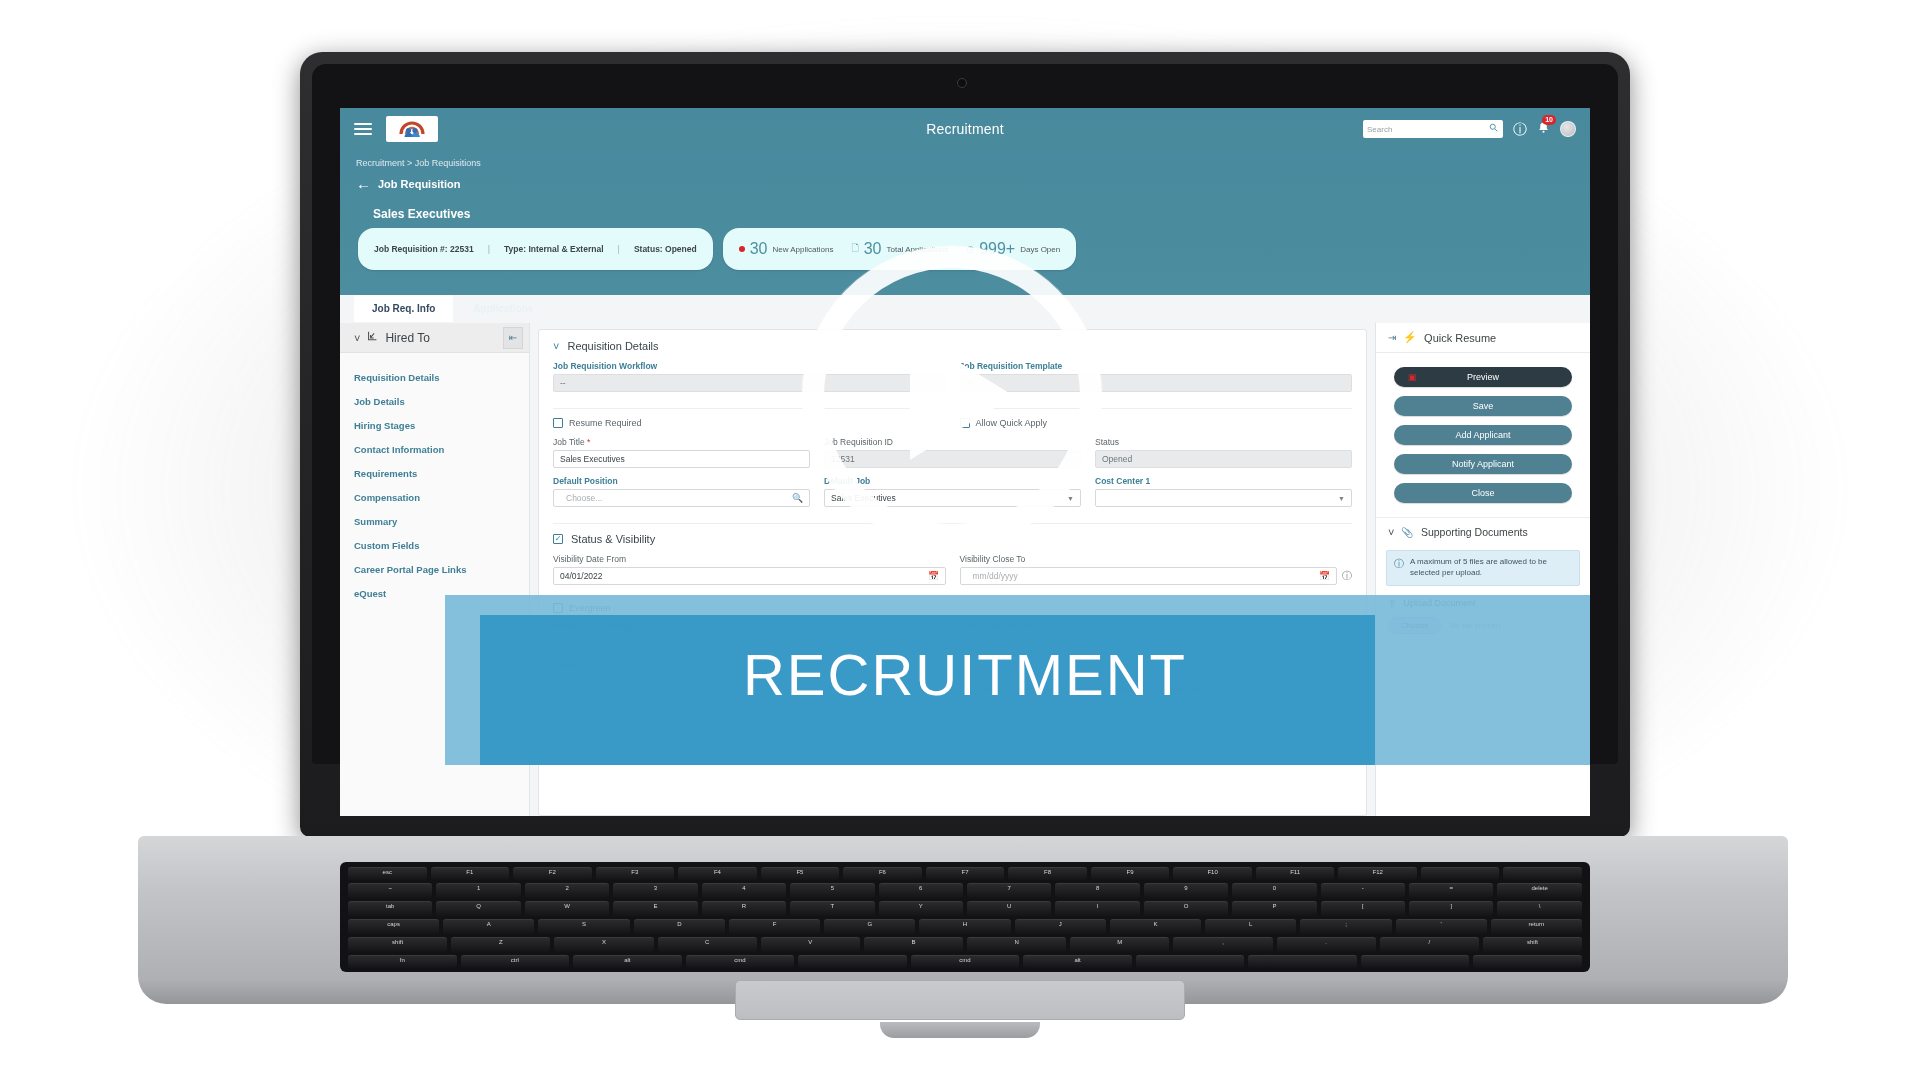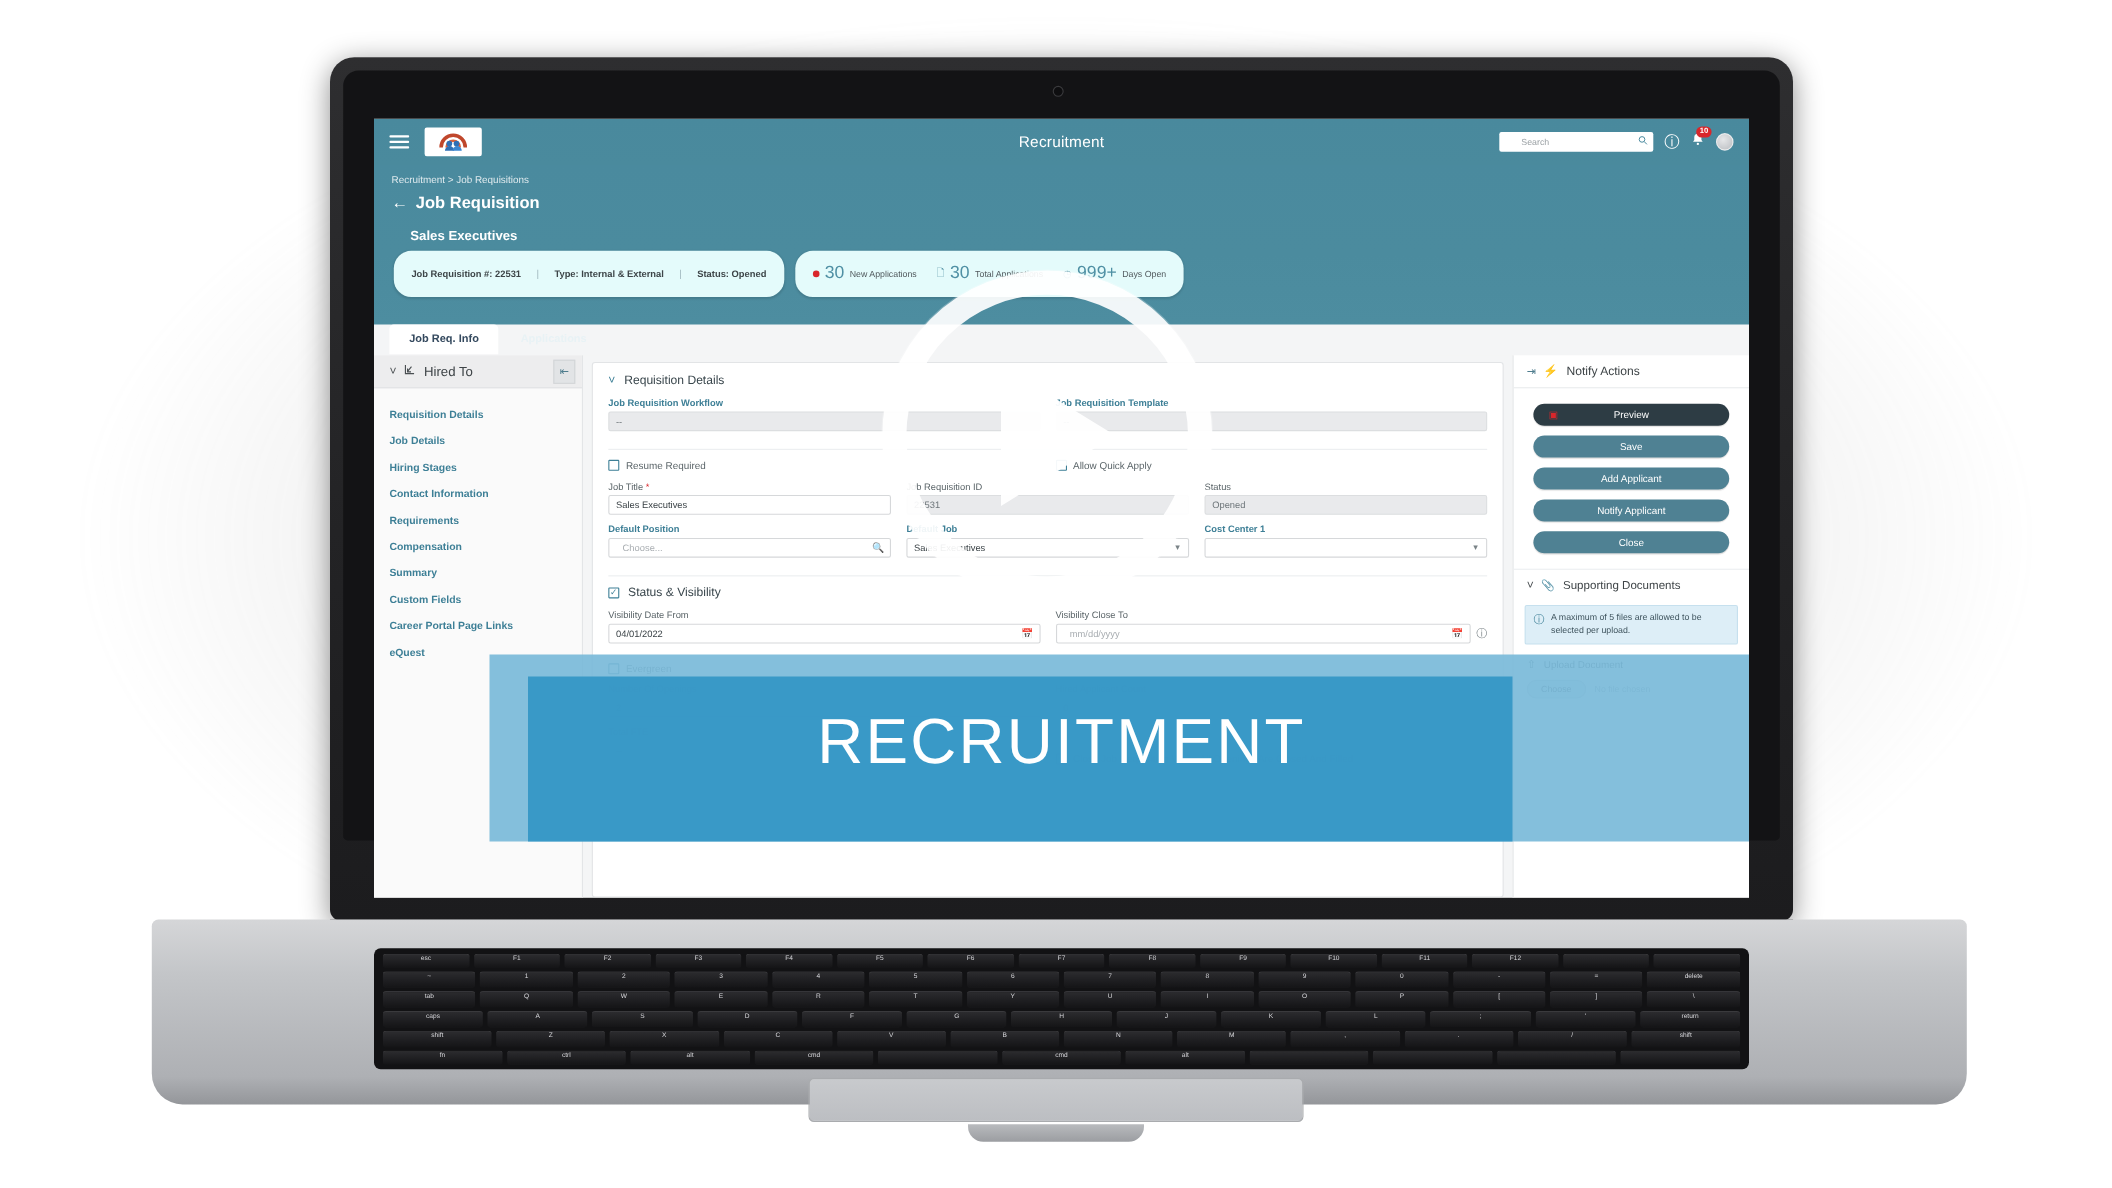--- a/index.html
+++ b/index.html
@@ -81,21 +81,21 @@
     width:52px; height:26px; background:#fff; border-radius:2px; margin-left:14px;
     display:flex; align-items:center; justify-content:center;
   }
   .app-title {
     position:absolute; left:0; right:0; text-align:center; color:#fff;
     font-size:14px; letter-spacing:.2px; pointer-events:none;
   }
   .top-right { margin-left:auto; display:flex; align-items:center; gap:10px; z-index:2; }
   .searchbox {
     width:140px; height:18px; background:#fff; border-radius:2px;
-    display:flex; align-items:center; padding:0 20px; font-size:8px; color:#9aa0a4;
+    display:flex; align-items:center; padding:0 4px; font-size:8px; color:#9aa0a4;
     position:relative;
   }
   .searchbox .mag { position:absolute; right:5px; top:3px; }
   .icon-circ { color:#fff; font-size:14px; line-height:1; }
   .bell-wrap { position:relative; }
   .badge {
     position:absolute; top:-5px; right:-6px; background:#d9262b; color:#fff;
     font-size:7px; border-radius:8px; padding:1px 3px; line-height:1.1; font-weight:bold;
   }
   .avatar {
@@ -104,21 +104,21 @@
     border:1px solid rgba(255,255,255,.65);
   }
 
   .header-area {
     position:absolute; left:0; right:0; top:42px; height:145px;
     background: linear-gradient(180deg,#4a8a9e 0%, #4b8b9e 55%, #4d8da0 100%);
   }
   .breadcrumb { position:absolute; left:16px; top:8px; font-size:9px; color:#dfeaee; }
   .page-title-row { position:absolute; left:16px; top:26px; display:flex; align-items:center; gap:7px; }
   .back-arrow { color:#fff; font-size:15px; line-height:1; }
-  .page-title { color:#fff; font-size:15px; font-weight:bold; }
+  .page-title { color:#fff; font-size:11px; font-weight:bold; }
   .req-name { position:absolute; left:33px; top:57px; color:#fff; font-size:12px; font-weight:bold; }
 
   .pill-row { position:absolute; left:18px; top:78px; right:0; display:flex; gap:10px; align-items:stretch; }
   .pill {
     background:#e4fbfb; border-radius:16px; height:42px; display:flex; align-items:center;
     padding:0 16px; gap:14px; box-shadow:0 1px 2px rgba(0,0,0,.12);
   }
   .pill-item { font-size:8.5px; color:#3d4548; font-weight:bold; white-space:nowrap; }
   .pill-sep { color:#9fb6bc; font-size:9px; }
   .pill2 { gap:18px; padding:0 16px; }
@@ -493,21 +493,21 @@
               </div>
             </div>
 
           </div>
         </div>
 
         <div class="rail">
           <div class="rail-head">
             <span class="expand">⇥</span>
             <span class="bolt">⚡</span>
-            <span class="rt">Notify Actions</span>
+            <span class="rt">Quick Resume</span>
           </div>
           <div class="qa-list">
             <div class="qa-btn dark">
               <span class="pv-ico">▣</span>
               <span>Preview</span>
             </div>
             <div class="qa-btn">Save</div>
             <div class="qa-btn">Add Applicant</div>
             <div class="qa-btn">Notify Applicant</div>
             <div class="qa-btn">Close</div>

